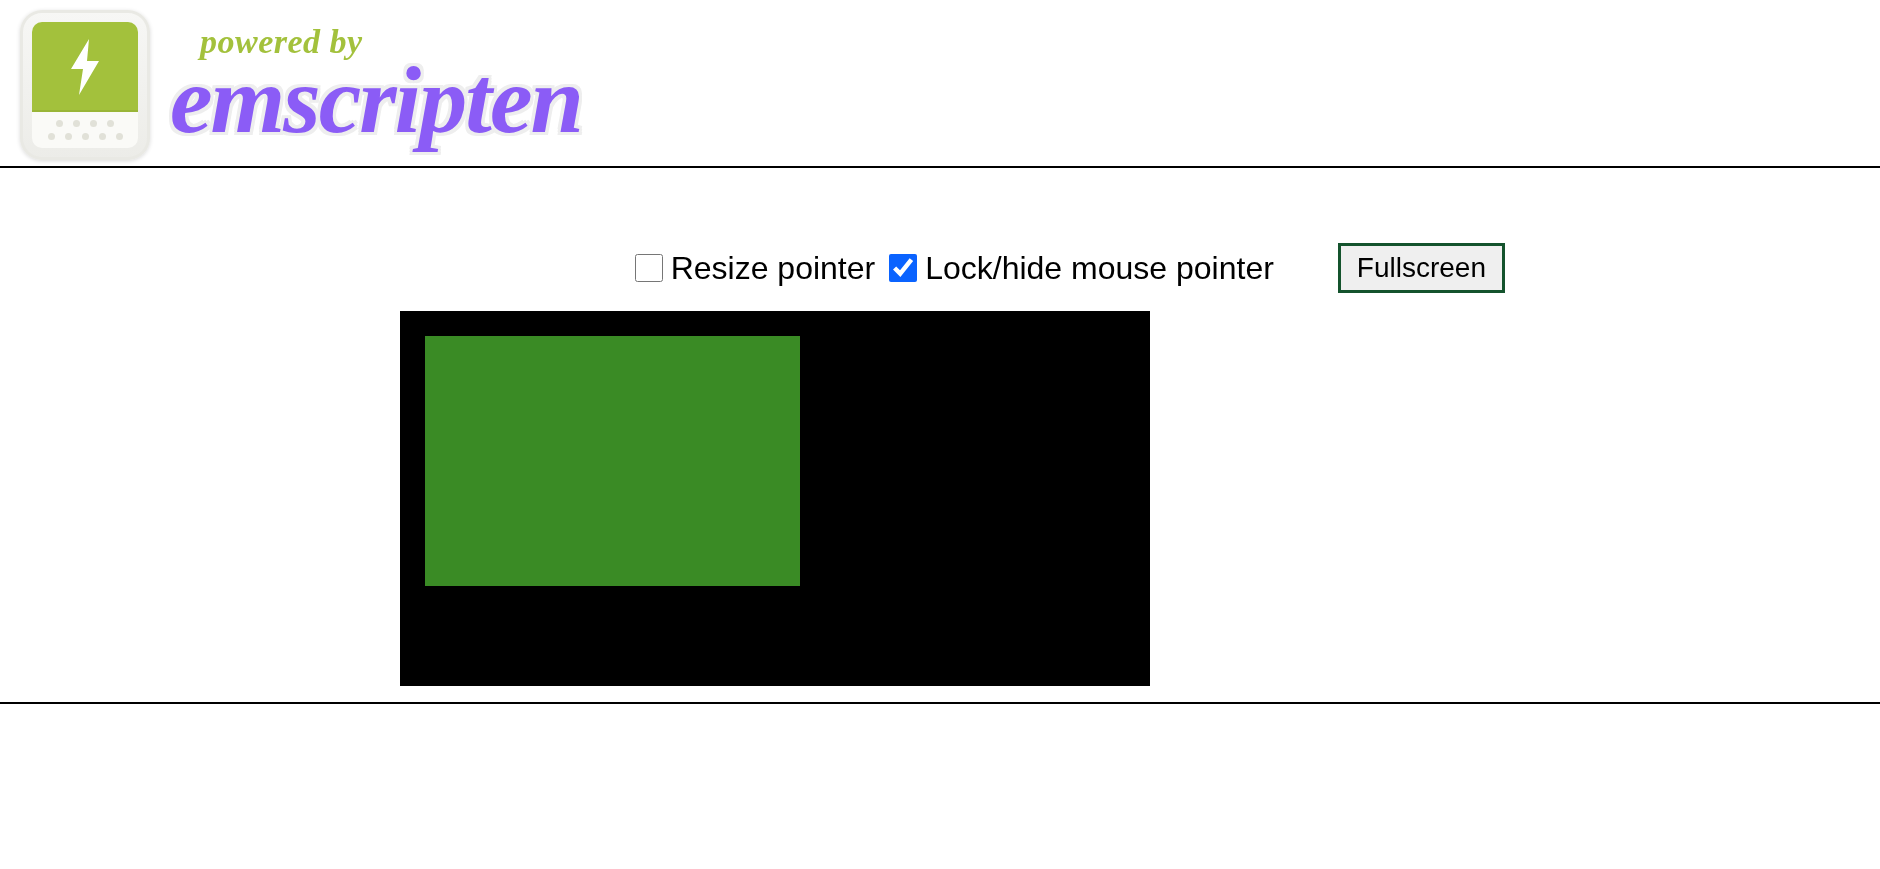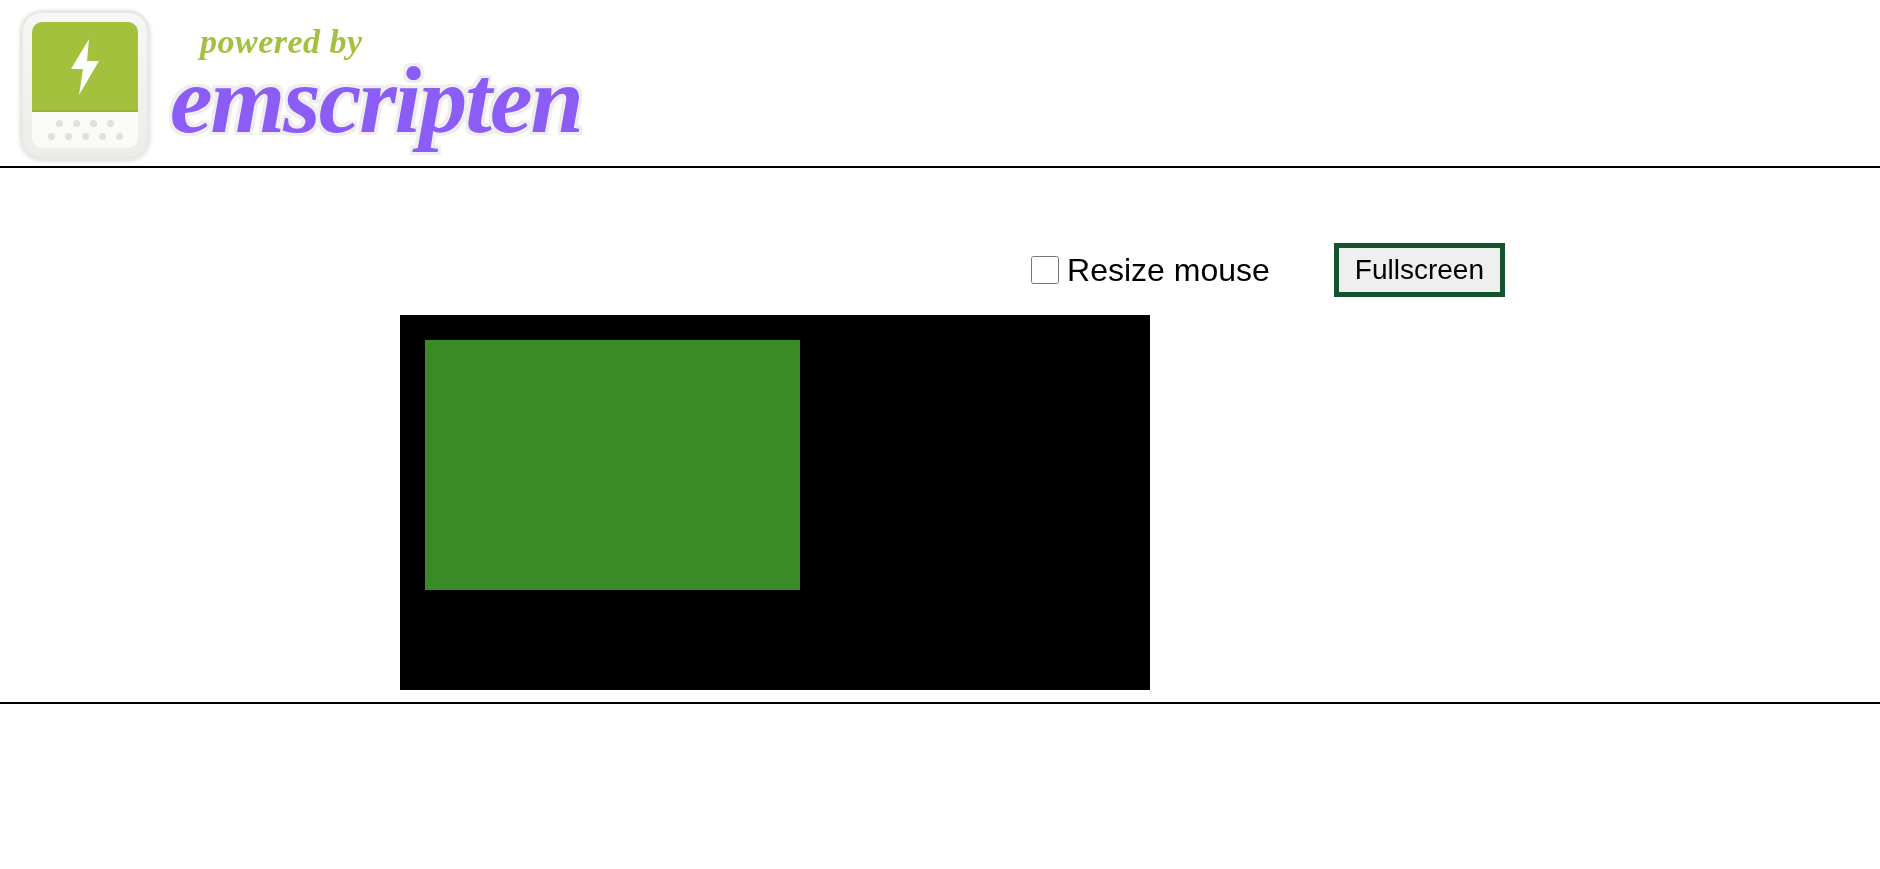--- a/index.html
+++ b/index.html
@@ -129,21 +129,21 @@
     }
     input[type="checkbox"].big {
       width: 28px;
       height: 28px;
       accent-color: #0a63ff;
     }
     .fullscreen-btn {
       font-size: 28px;
       padding: 6px 16px;
       background: #efefef;
-      border: 5px solid #14532d;
+      border: 3px solid #14532d;
       font-family: Arial, Helvetica, sans-serif;
       cursor: pointer;
       margin-left: 50px;
     }
     .canvas-area {
       width: 750px;
       height: 375px;
       background: #000;
       position: relative;
       margin-left: -330px;
@@ -192,21 +192,25 @@
 <div class="link-stub">
   <a href="#"> </a>
 </div>
 
 <hr class="sep">
 
 <div class="main">
   <div class="controls-row">
     <div class="ctrl-group">
       <input type="checkbox" class="big" id="resize" style="">
-      <label for="resize">Resize mouse</label>
+      <label for="resize">Resize pointer</label>
+    </div>
+    <div class="ctrl-group">
+      <input type="checkbox" class="big" id="lock" checked="" style="">
+      <label for="lock">Lock/hide mouse pointer</label>
     </div>
     <button class="fullscreen-btn">Fullscreen</button>
   </div>
 
   <div class="canvas-area" style="background: rgb(0, 0, 0);">
     <div class="green-rect" style="background: rgb(58, 139, 37);"></div>
   </div>
 </div>
 
 <hr class="sep" style="margin-top:0;position:fixed;bottom:165px;left:0;right:0">

